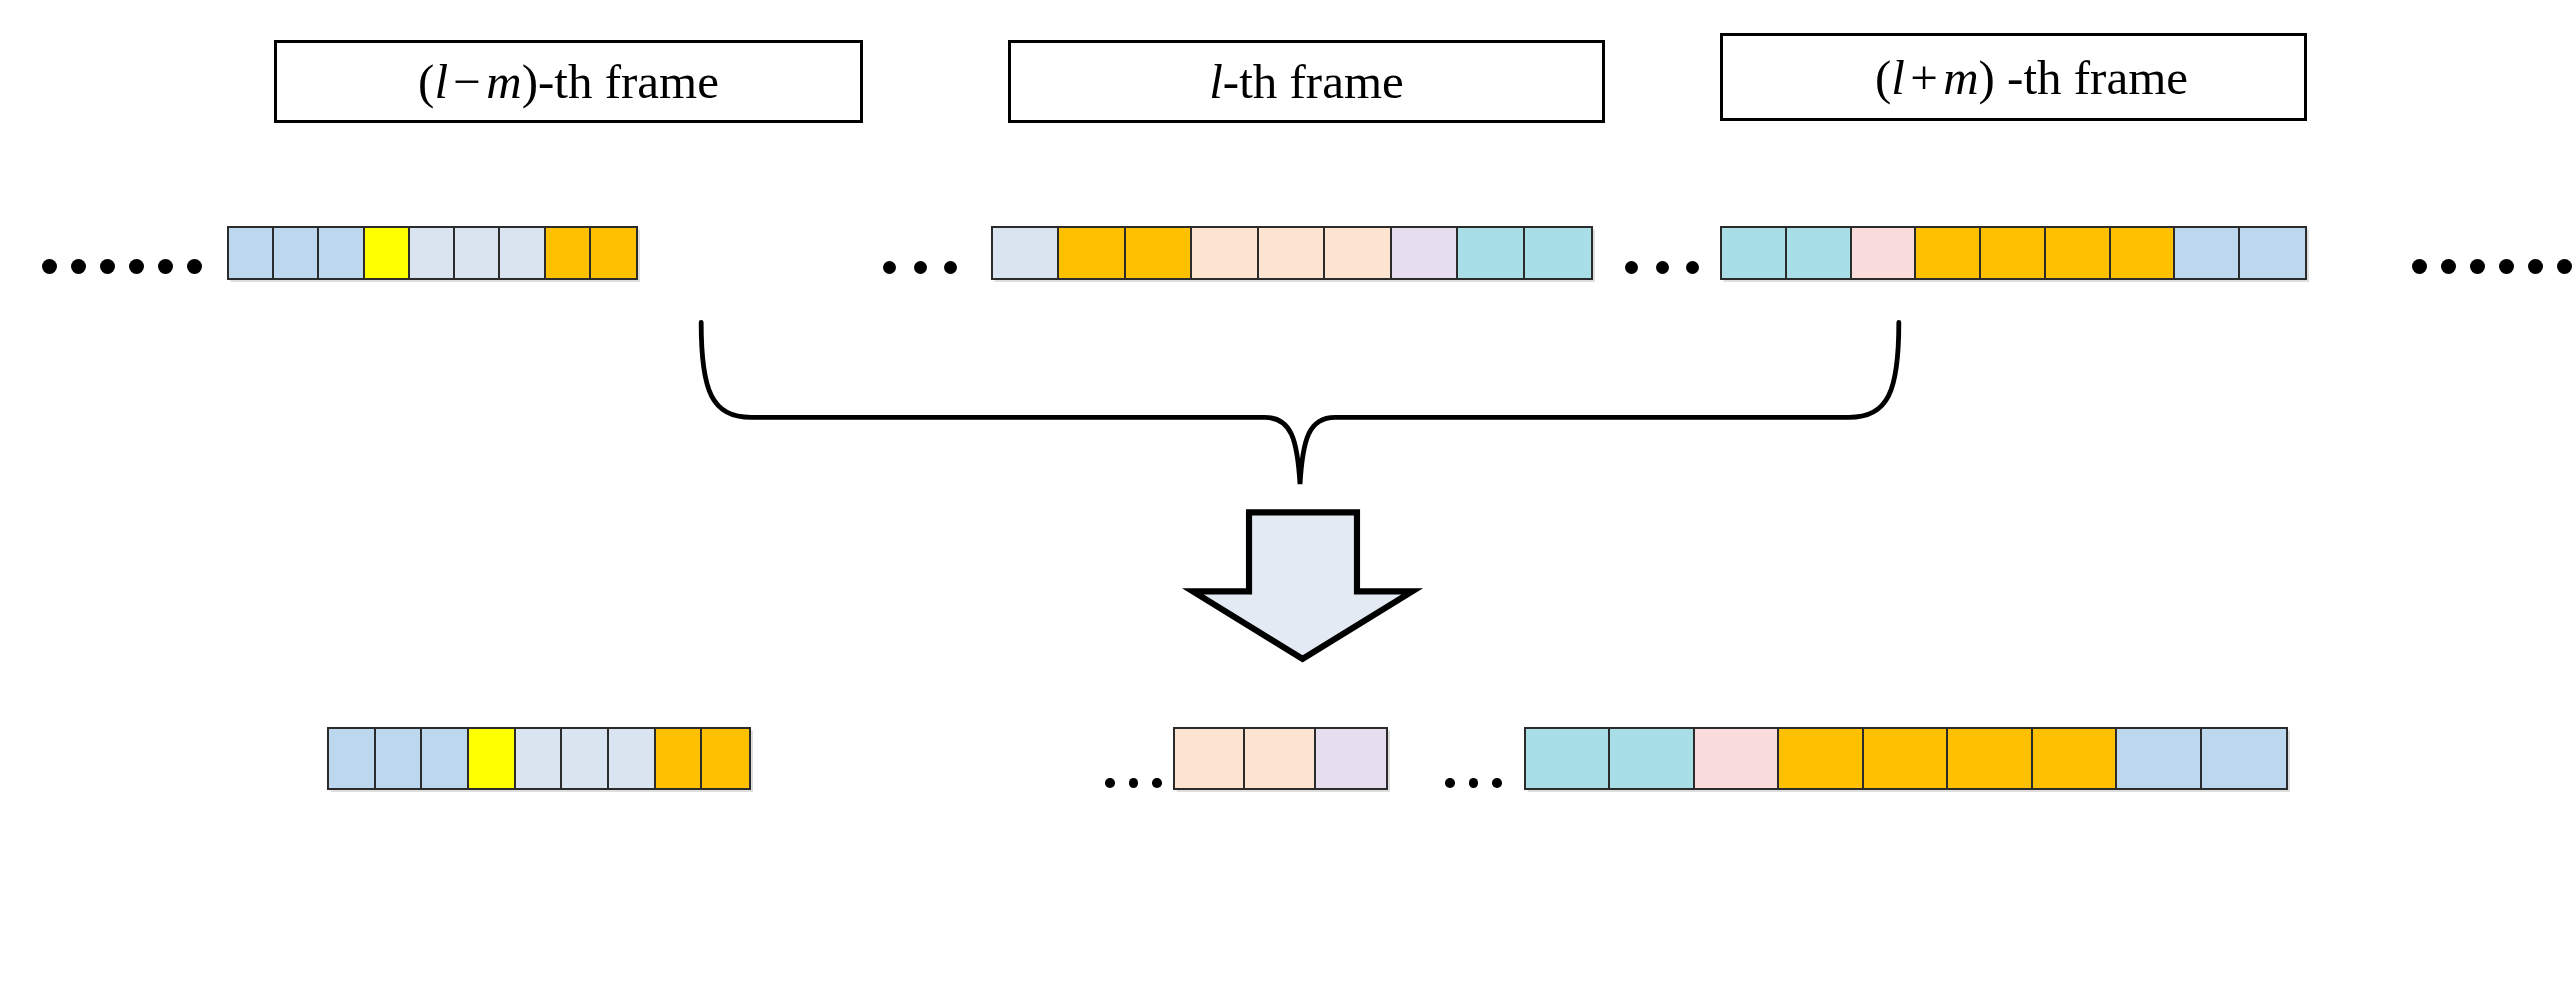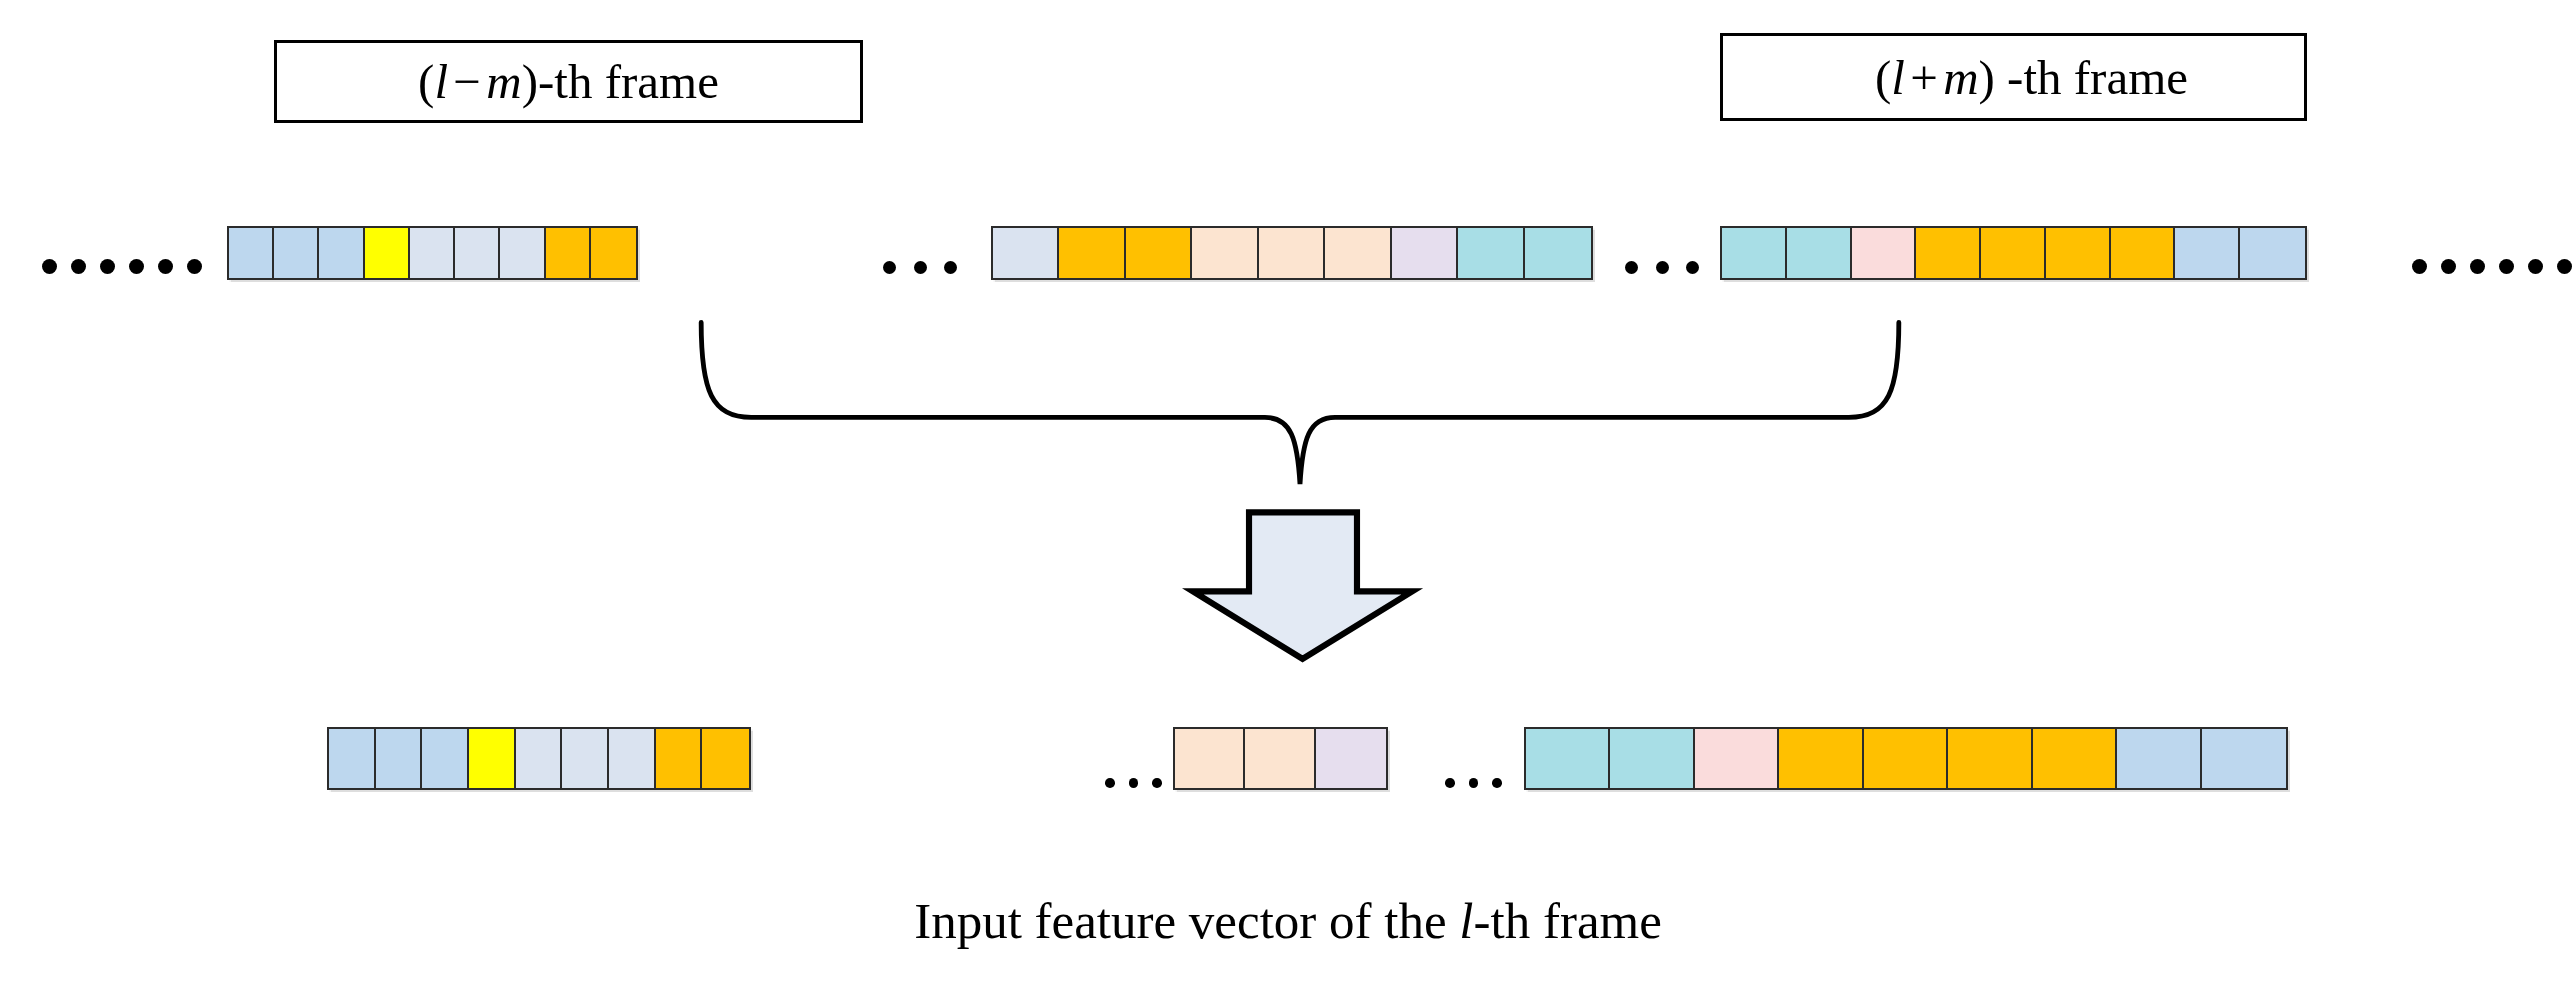--- a/index.html
+++ b/index.html
@@ -83,20 +83,25 @@
 <body>
 
 <div id="stage">
 
   <div class="frame-box" style="left:274px; top:40px; width:589px; height:83px;">
     <span class="lbl">
       <span>(</span><span class="mathvar">l</span><span class="op">−</span><span class="mathvar">m</span><span>)</span><span>-th frame</span>
     </span>
   </div>
 
+  <div class="frame-box" style="left:1008px; top:40px; width:597px; height:83px;">
+    <span class="lbl">
+      <span class="mathvar">l</span><span>-th frame</span>
+    </span>
+  </div>
 
   <div class="frame-box" style="left:1720px; top:33px; width:587px; height:88px;padding-left:36px;">
     <span class="lbl">
       <span>(</span><span class="mathvar">l</span><span class="op">+</span><span class="mathvar">m</span><span>)</span><span> -th frame</span>
     </span>
   </div>
 
   <div class="dots big" id="dots-left" style="left:42px; top:259px;">
       <span class="dot"></span>
       <span class="dot"></span>
@@ -216,18 +221,15 @@
       <div class="cell" style="background: rgb(168, 222, 230); flex: 1 1 11.1111%;"></div>
       <div class="cell" style="background: rgb(250, 220, 220); flex: 1 1 11.1111%;"></div>
       <div class="cell" style="background: rgb(255, 192, 0); flex: 1 1 11.1111%;"></div>
       <div class="cell" style="background: rgb(255, 192, 0); flex: 1 1 11.1111%;"></div>
       <div class="cell" style="background: rgb(255, 192, 0); flex: 1 1 11.1111%;"></div>
       <div class="cell" style="background: rgb(255, 192, 0); flex: 1 1 11.1111%;"></div>
       <div class="cell" style="background: rgb(189, 215, 238); flex: 1 1 11.1111%;"></div>
       <div class="cell" style="background: rgb(189, 215, 238); flex: 1 1 11.1111%;"></div>
     </div>
 
-  <div class="caption" style="left:0px; top:896px; width:2576px;">
-    <span>Input feature vector of the </span><span class="mathvar">l</span><span>-th frame</span>
-  </div>
 
 </div>
 
 
 </body></html>

